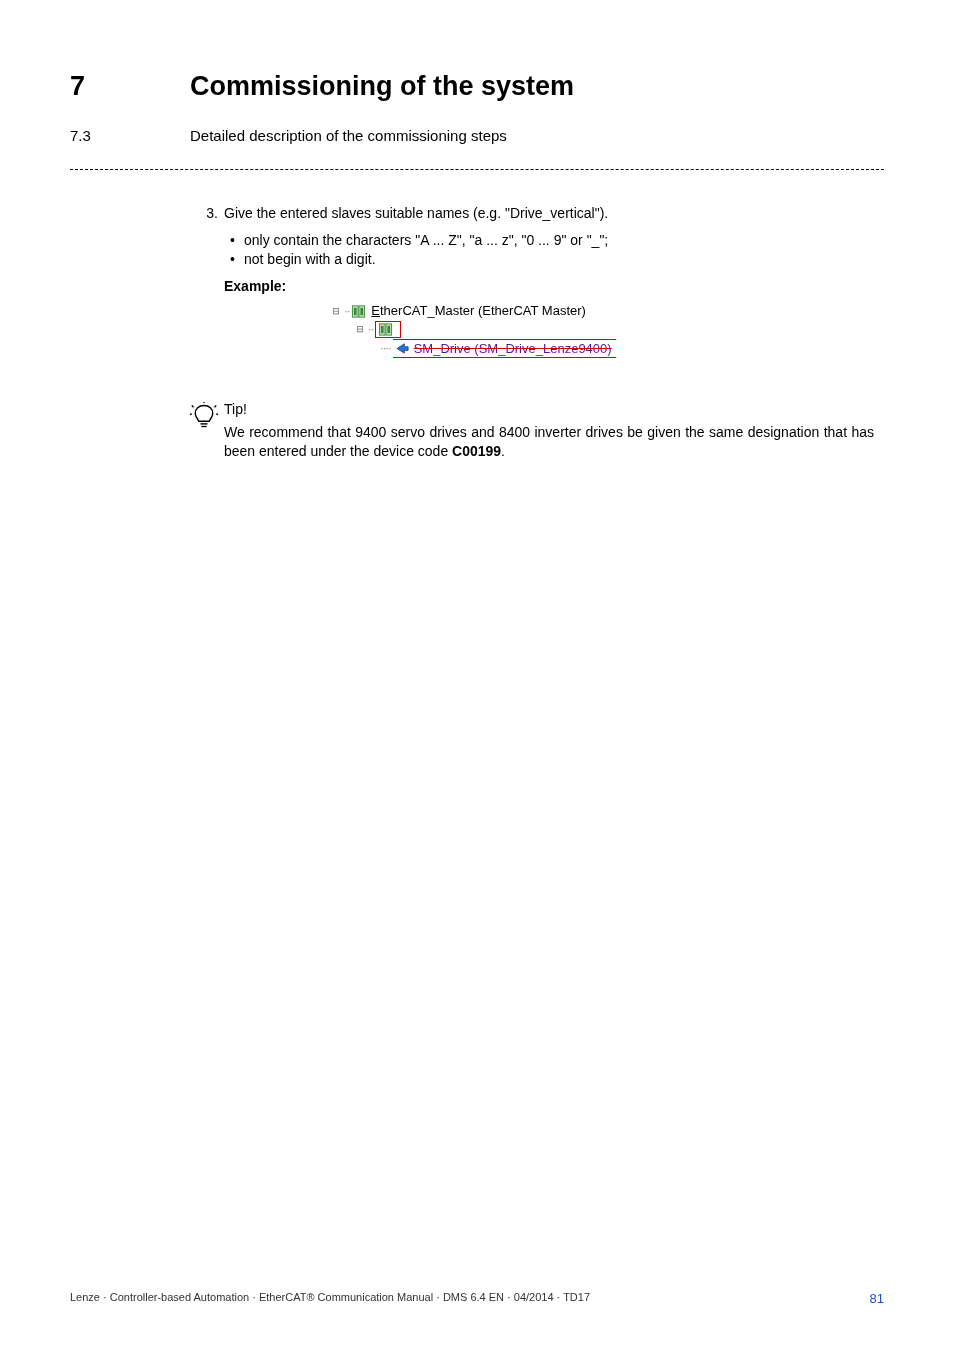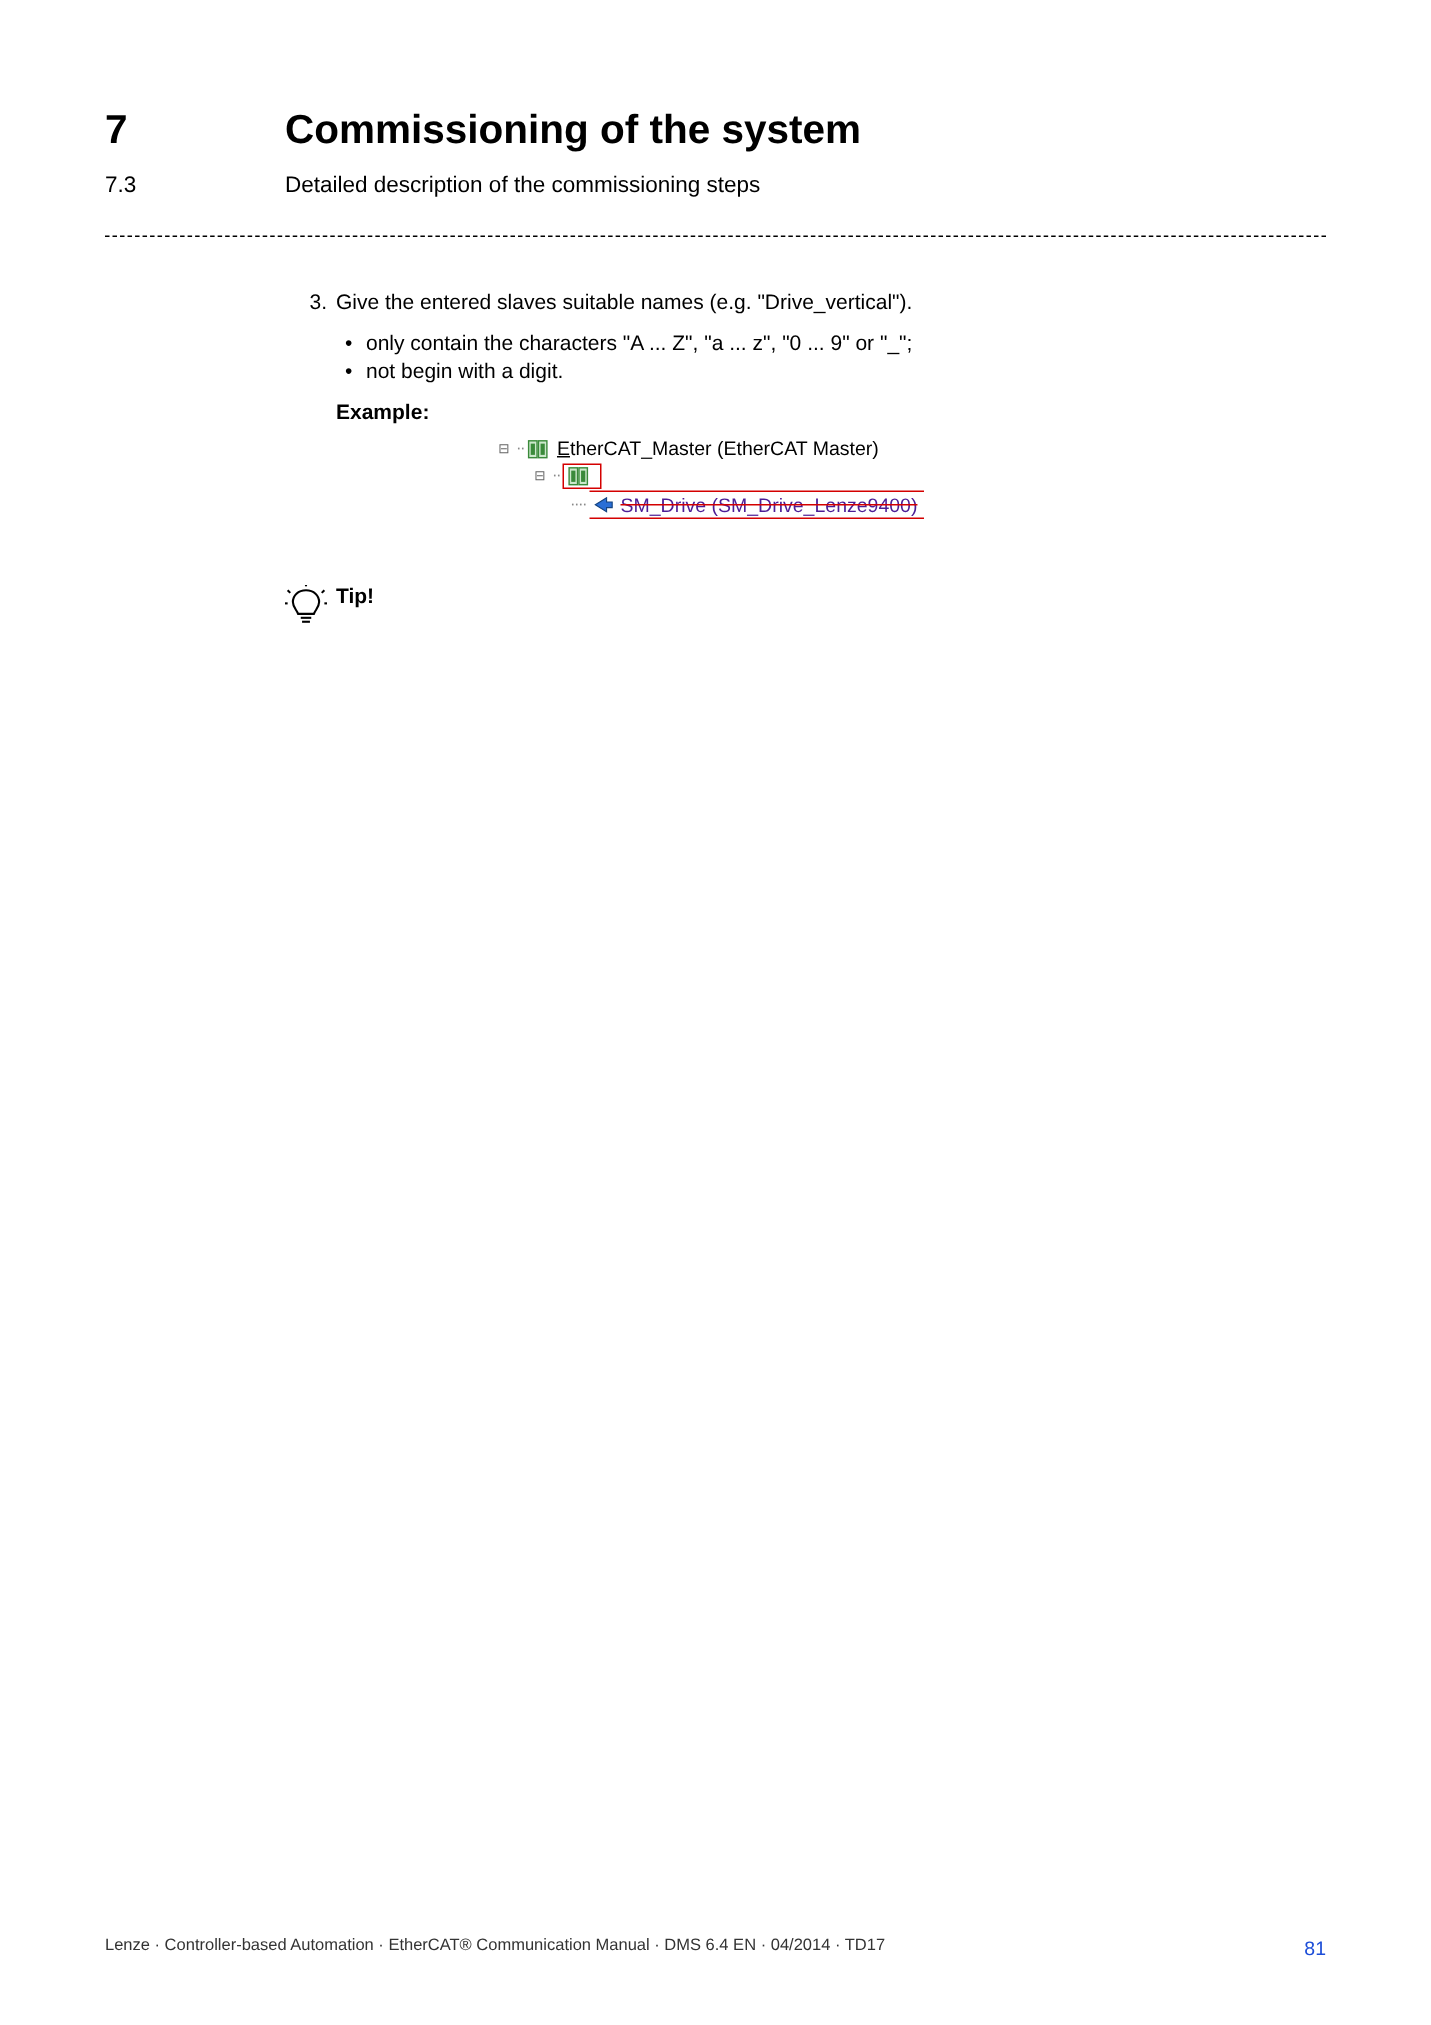--- a/index.html
+++ b/index.html
@@ -29,21 +29,21 @@
     font-weight: 600;
   }
   .ch-title {
     font-size: 27px;
     font-weight: 600;
     margin-top: 24px;
   }
   .sub-row {
     display: flex;
     align-items: center;
-    margin-top: 10px;
+    margin-top: 22px;
   }
   .sub-num {
     width: 120px;
     font-size: 15px;
   }
   .sub-title {
     font-size: 15px;
   }
   .dashline {
     margin-top: 22px;
@@ -164,21 +164,21 @@
     margin-top: 42px;
   }
   .hint-icon {
     width: 34px;
     padding-top: 2px;
   }
   .hint-body {
     flex: 1;
   }
   .hint-title {
-    font-weight: 700;
+    font-weight: 400;
   }
   .hint-text {
     margin-top: 4px;
     text-align: justify;
   }
   .footer {
     position: absolute;
     bottom: 42px;
     left: 70px;
     right: 70px;
@@ -278,20 +278,23 @@
           <line x1="13" y1="28" x2="19" y2="28"></line>
           <line x1="16" y1="1" x2="16" y2="-1"></line>
           <line x1="4" y1="6" x2="2" y2="4"></line>
           <line x1="28" y1="6" x2="30" y2="4"></line>
           <line x1="2" y1="14" x2="-1" y2="14"></line>
           <line x1="30" y1="14" x2="33" y2="14"></line>
         </svg>
       </div>
       <div class="hint-body">
         <div class="hint-title">Tip!</div>
+        <div class="hint-text">
+          <span>We recommend that 9400 servo drives and 8400 inverter drives be given the same designation that has been entered under the device code </span><b>C00199</b><span>.</span>
+        </div>
       </div>
     </div>
 
   </div>
 
   <div class="footer">
     <span>Lenze · Controller-based Automation · EtherCAT® Communication Manual · DMS 6.4 EN · 04/2014 · TD17</span>
     <span class="pagenum">81</span>
   </div>
 

